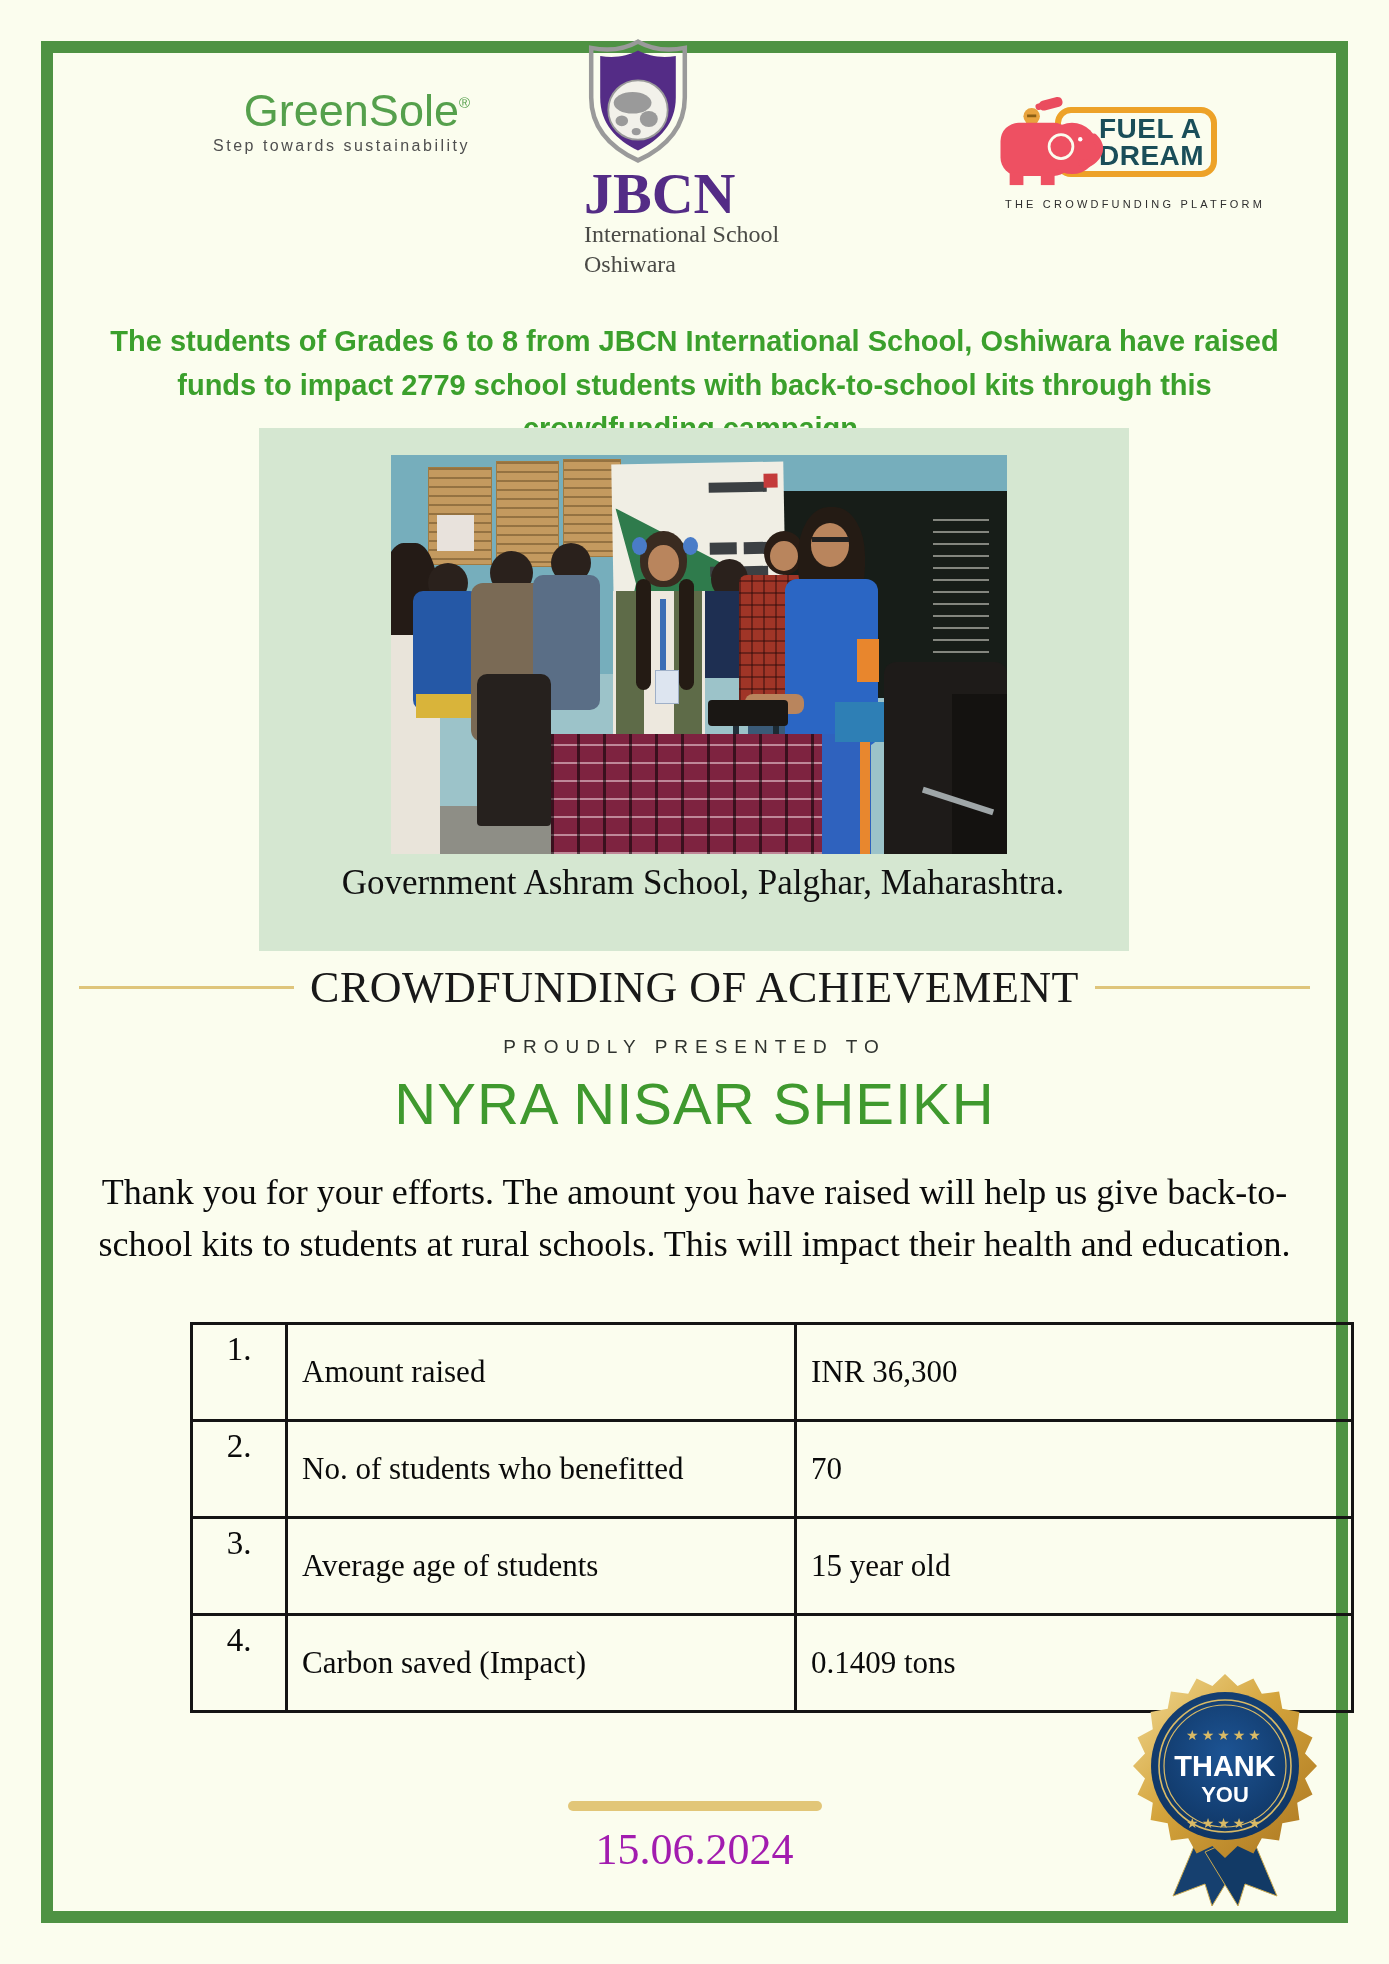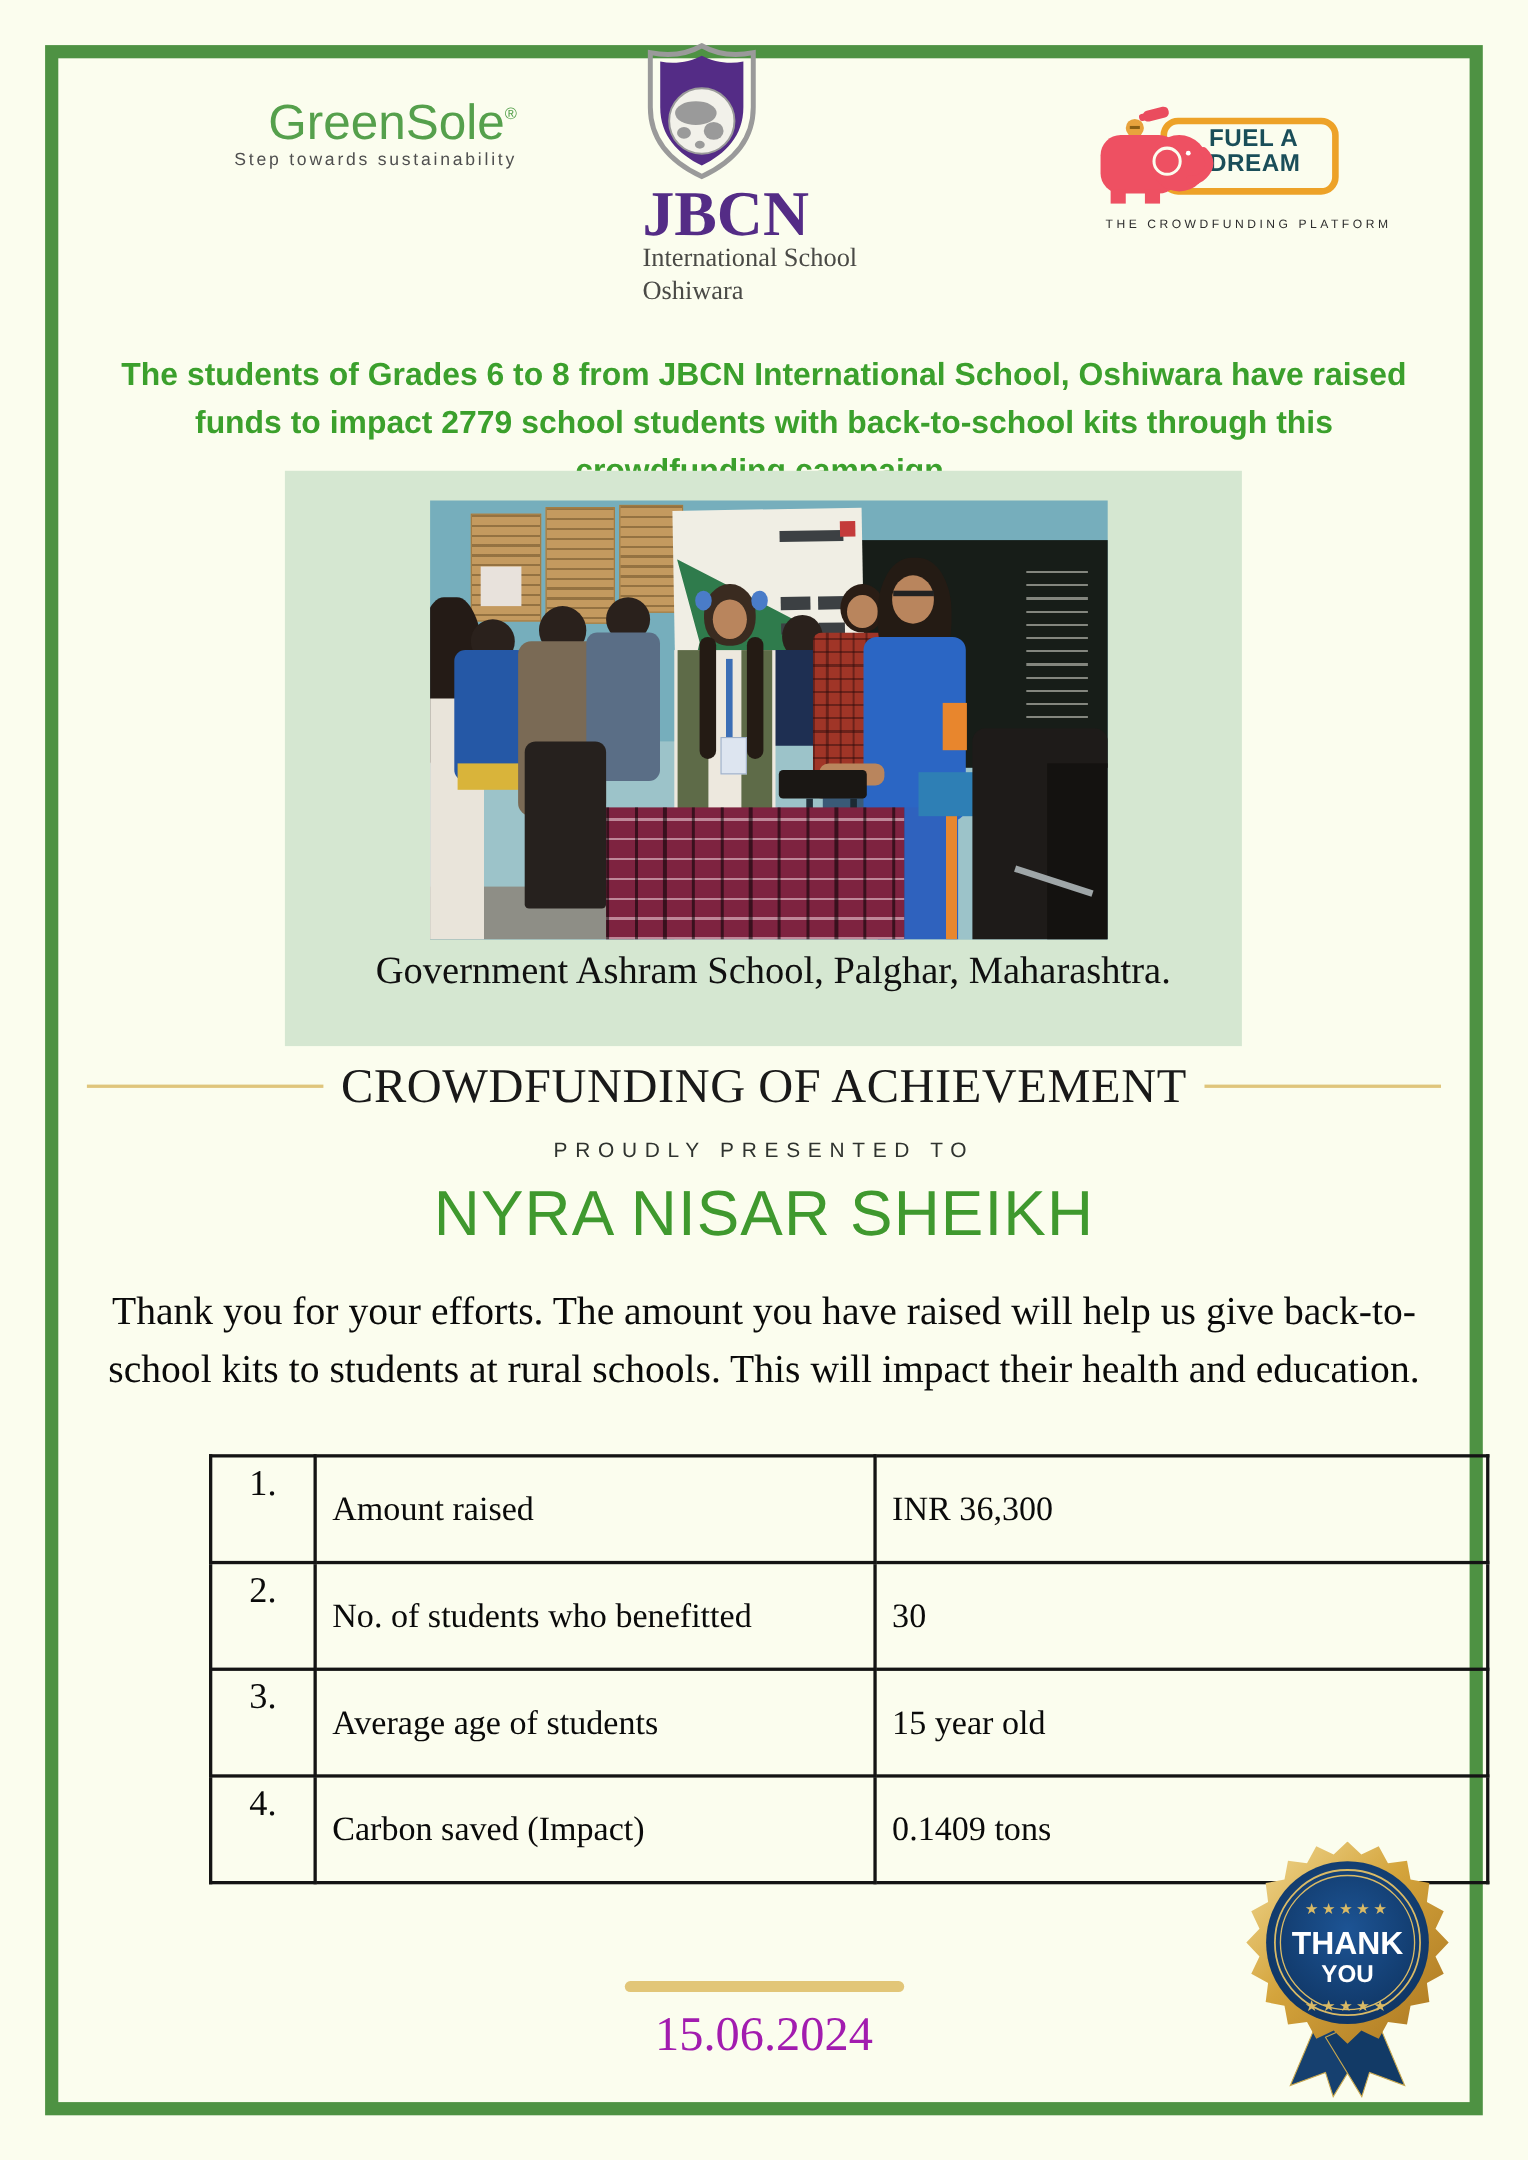--- a/index.html
+++ b/index.html
@@ -18,21 +18,21 @@
   .jbcn{position:absolute;left:584px;top:37px;width:220px;}
   .jbcn-shield{width:108px;height:128px;}
   .jbcn-acronym{font-size:58px;font-weight:bold;color:#542C86;line-height:0.85;
                 font-family:"Liberation Serif", serif;}
   .jbcn-sub{font-size:24px;color:#4A4A46;line-height:1.08;margin-top:4px;}
 
   .fad{position:absolute;left:995px;top:85px;width:250px;height:130px;
        font-family:"Liberation Sans", sans-serif;}
   .fad-box{position:absolute;left:60px;top:22px;width:162px;height:70px;
            border:6px solid #EDA228;border-radius:16px;box-sizing:border-box;}
-  .fad-text{position:absolute;left:104px;top:30px;font-weight:bold;font-size:22px;
+  .fad-text{position:absolute;left:104px;top:30px;font-weight:bold;font-size:28px;
             color:#1A4E59;line-height:0.98;letter-spacing:0.5px;}
   .fad-elephant{position:absolute;left:0px;top:4px;width:110px;height:106px;}
   .fad-tag{position:absolute;left:10px;top:113px;font-size:11px;letter-spacing:3.2px;
            color:#2E2E2E;white-space:nowrap;}
 
   
   .intro{position:absolute;left:95px;top:320px;width:1199px;text-align:center;
          font-family:"Liberation Sans", sans-serif;font-weight:bold;font-size:29px;
          color:#3BA02C;line-height:1.5;}
 
@@ -272,21 +272,21 @@
   <table class="info-table">
     <tbody>
       <tr>
         <td class="cell-num">1.</td>
         <td class="cell-label">Amount raised</td>
         <td class="cell-value">INR 36,300</td>
       </tr>
       <tr>
         <td class="cell-num">2.</td>
         <td class="cell-label">No. of students who benefitted</td>
-        <td class="cell-value">30</td>
+        <td class="cell-value">70</td>
       </tr>
       <tr>
         <td class="cell-num">3.</td>
         <td class="cell-label">Average age of students</td>
         <td class="cell-value">15 year old</td>
       </tr>
       <tr>
         <td class="cell-num">4.</td>
         <td class="cell-label">Carbon saved (Impact)</td>
         <td class="cell-value">0.1409 tons</td>

